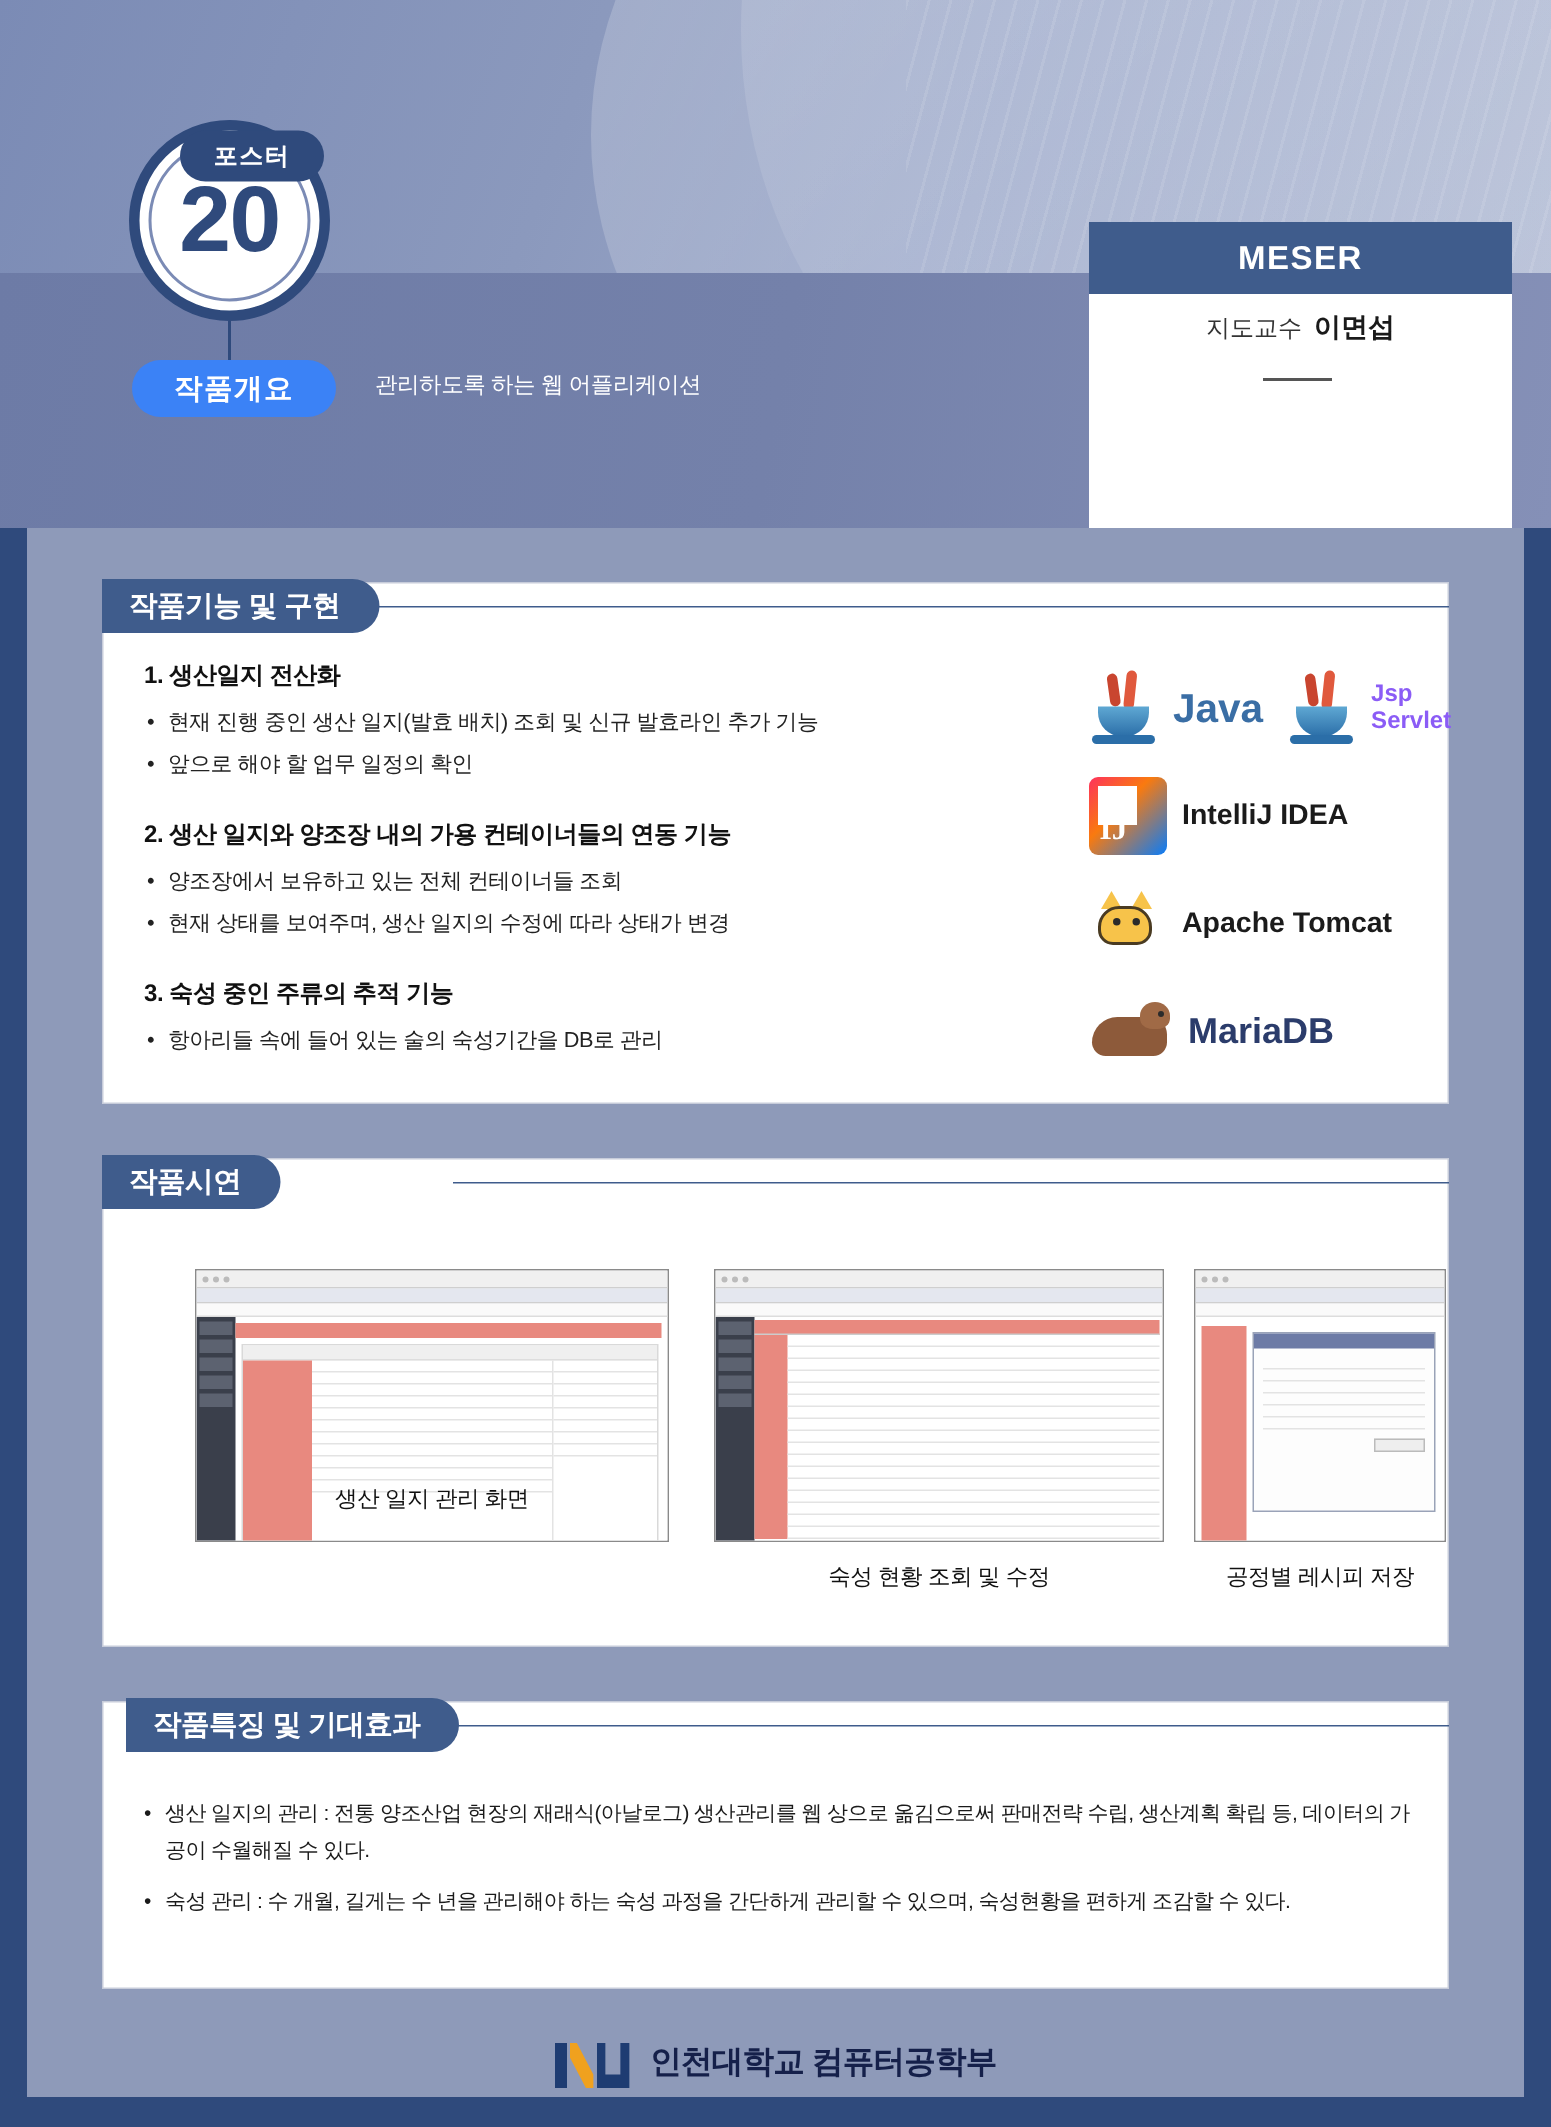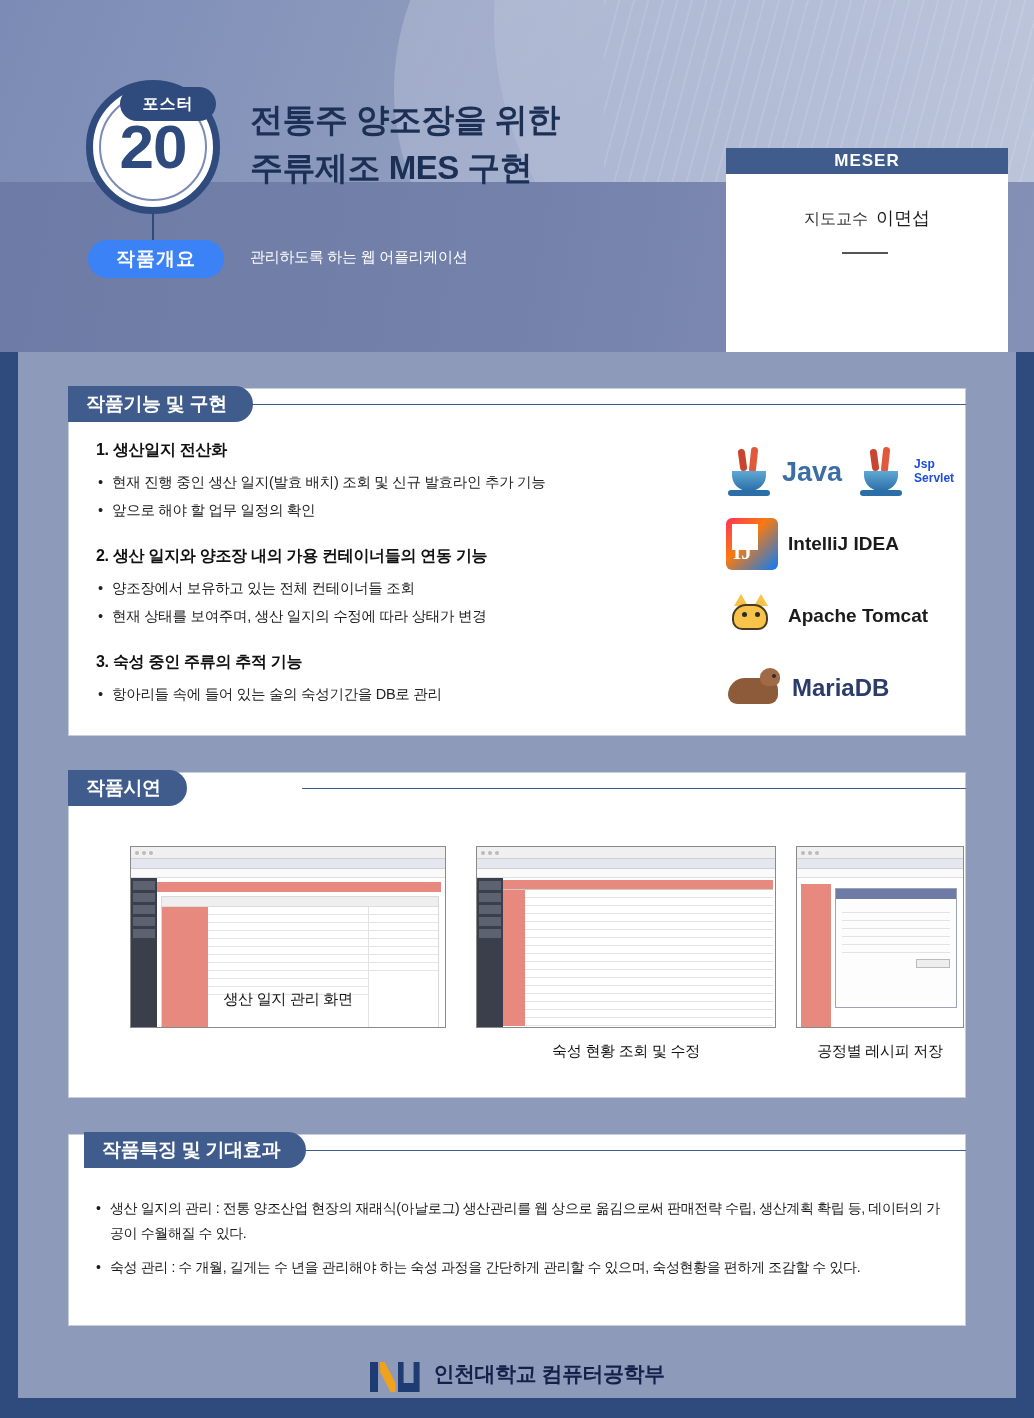--- a/index.html
+++ b/index.html
@@ -116,31 +116,31 @@
     position: absolute; left: 250px; top: 244px; width: 470px;
     color: #ffffff; font-size: 15px; line-height: 1.75; letter-spacing: -0.3px;
   }
 
   
   .team-card {
     position: absolute; left: 726px; top: 148px; width: 282px; height: 204px;
     background: #ffffff;
   }
   .team-header {
-    position: absolute; left: 726px; top: 148px; width: 282px; height: 26px;
+    position: absolute; left: 726px; top: 148px; width: 282px; height: 48px;
     background: #3f5c8c; color: #fff;
     display: flex; align-items: center; justify-content: center;
-    font-size: 17px; font-weight: bold; letter-spacing: 1px;
+    font-size: 22px; font-weight: bold; letter-spacing: 1px;
   }
   .team-prof {
     position: absolute; left: 726px; top: 206px; width: 282px;
     text-align: center; font-size: 16px; color: #1a1a1a;
   }
   .team-prof .label { color: #333; }
-  .team-prof .name { font-weight: normal; font-size: 18px; margin-left: 8px; }
+  .team-prof .name { font-weight: bold; font-size: 18px; margin-left: 8px; }
   .team-divider {
     position: absolute; left: 842px; top: 252px; width: 46px; height: 2px;
     background: #555;
   }
 
   
   .body-bg {
     position: absolute; left: 18px; top: 352px; width: 998px; height: 1046px;
     background: #8e9ab9;
   }
@@ -185,21 +185,21 @@
   
   .tech {
     position: absolute; left: 726px; top: 436px; width: 250px;
   }
   .tech-row {
     display: flex; align-items: center; height: 72px; gap: 10px;
   }
   .tech-name { font-size: 19px; font-weight: bold; color: #1b1b1b; }
   .tech-name.java { color: #3a6ea5; font-size: 27px; }
   .tech-name.maria { color: #2b3c6b; font-size: 24px; }
-  .jsp-name { font-size: 12px; font-weight: bold; color: #1d4ed8; line-height: 1.15; }
+  .jsp-name { font-size: 16px; font-weight: bold; color: #8b5cf6; line-height: 1.15; }
 
   .coffee {
     width: 46px; height: 50px; position: relative;
   }
   .coffee .cup {
     position: absolute; left: 6px; top: 24px; width: 34px; height: 20px;
     border-radius: 0 0 16px 16px;
     background: linear-gradient(#5fa8d3, #2b6ea8);
   }
   .coffee .saucer {
@@ -330,24 +330,20 @@
 
   <div class="badge-wrap">
     <div class="badge-circle">
       <div class="badge-num">20</div>
       <div class="badge-label">포스터</div>
     </div>
     <div class="badge-stem"></div>
     <div class="badge-dot"></div>
   </div>
 
-  <div class="title">
-    <div>전통주 양조장을 위한</div>
-    <div>주류제조 MES 구현</div>
-  </div>
 
   <div class="overview-pill">작품개요</div>
   <div class="overview-text">
     <div>관리하도록 하는 웹 어플리케이션</div>
   </div>
 
   <div class="team-card"></div>
   <div class="team-header">MESER</div>
   <div class="team-prof">
     <span class="label">지도교수</span><span class="name">이면섭</span>

